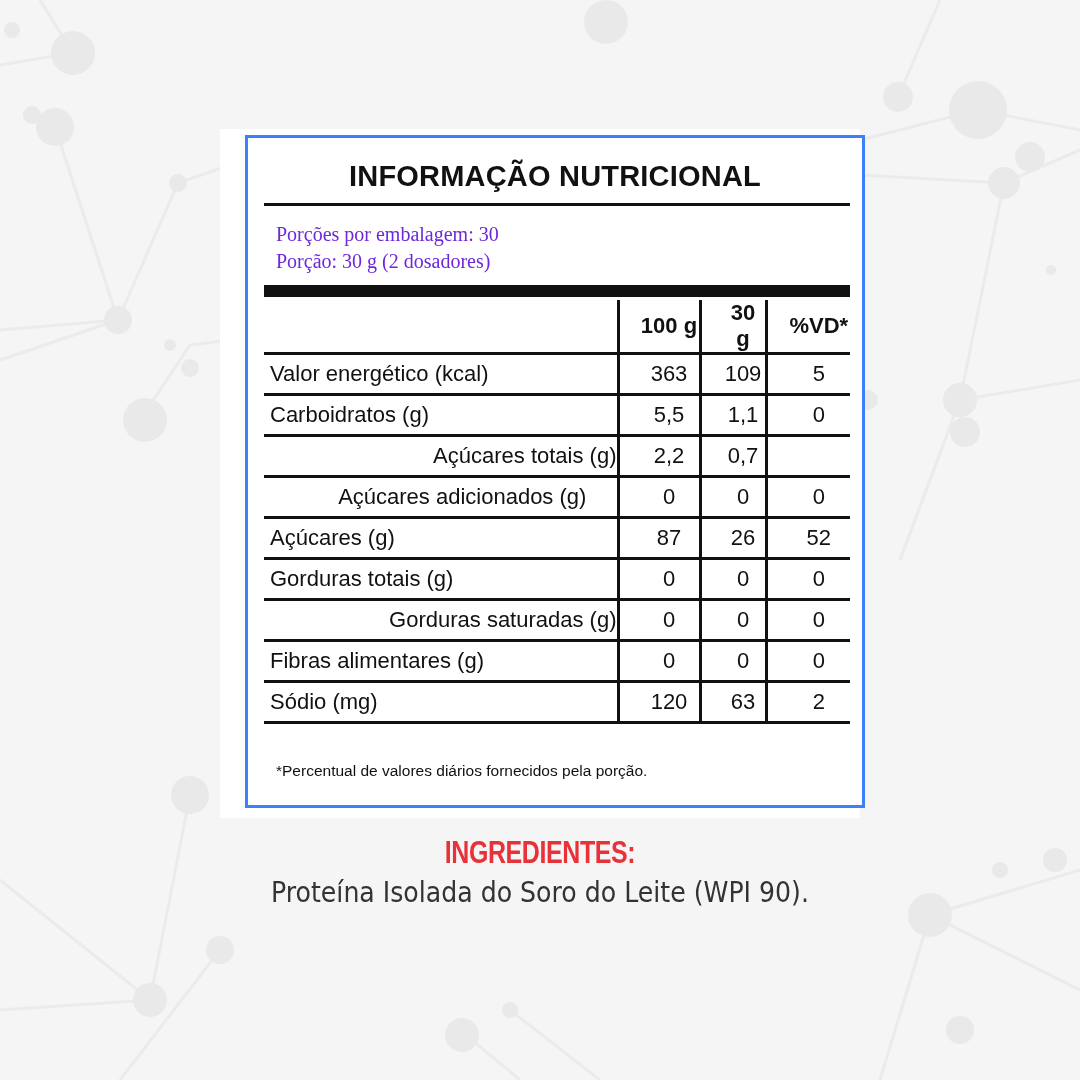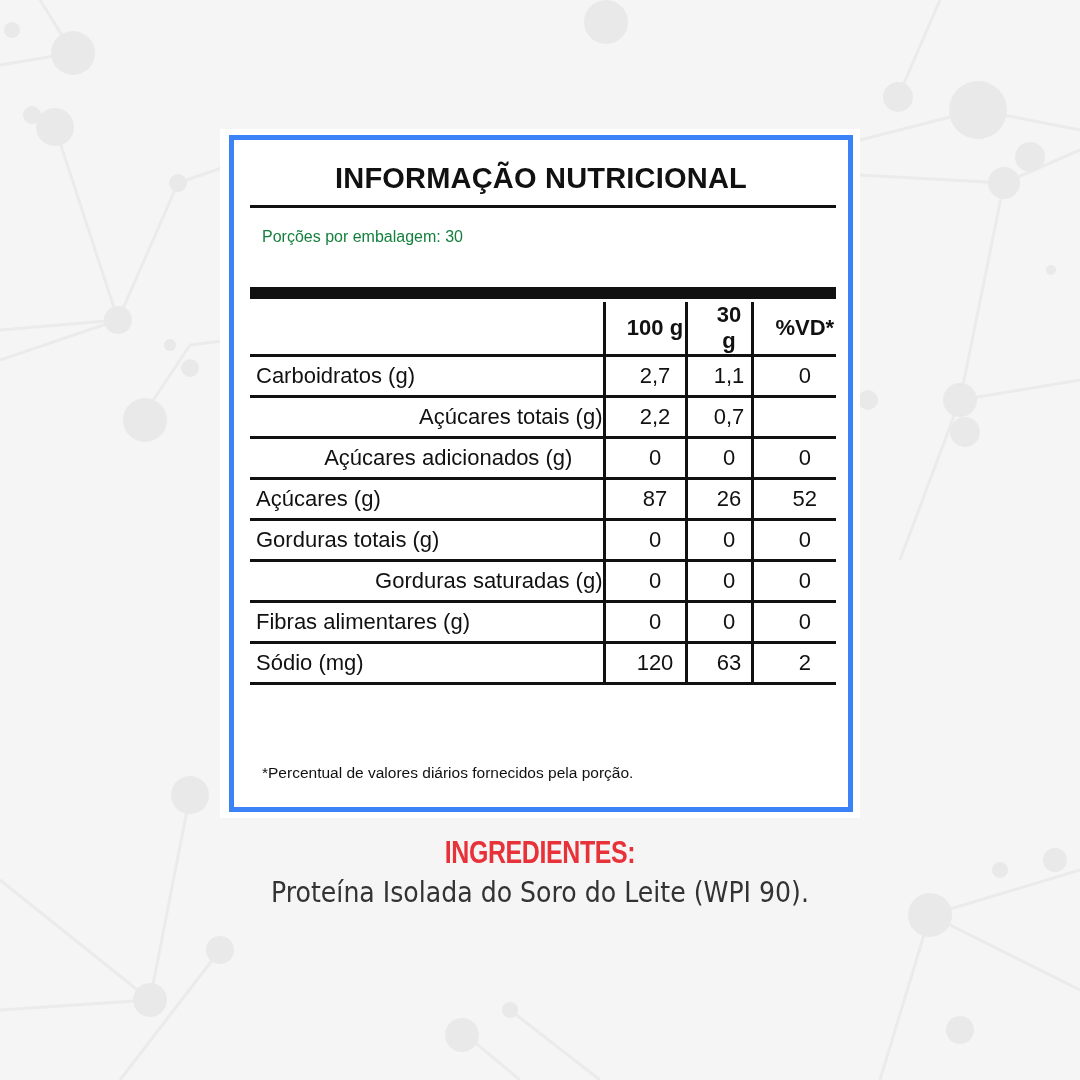--- a/index.html
+++ b/index.html
@@ -7,33 +7,33 @@
     width:1080px; height:1080px; position:relative; overflow:hidden;
     background:#f5f5f5;
     font-family:"Liberation Sans", sans-serif;
   }
   #bg { position:absolute; left:0; top:0; width:1080px; height:1080px; }
   .panel {
     position:absolute; left:220px; top:129px; width:640px; height:689px;
     background:#ffffff;
   }
   .label {
-    position:absolute; left:229px; top:135px; width:614px; height:667px;
-    border:5px solid #3b82f6;
+    position:absolute; left:245px; top:135px; width:614px; height:667px;
+    border:3px solid #3b82f6;
     background:#fff;
   }
   .title {
     position:absolute; left:0; top:22px; width:100%;
     text-align:center; font-weight:bold; font-size:29px; color:#111;
     letter-spacing:0.2px;
   }
   .rule-thin { position:absolute; left:16px; width:586px; height:3px; background:#111; }
   .rule-thick { position:absolute; left:16px; width:586px; height:12px; background:#111; }
   .serving {
-    position:absolute; left:28px; top:83px; font-size:16px; line-height:27px; color:#15803d;
+    position:absolute; left:28px; top:83px; font-size:20px; line-height:27px; color:#6d28d9;font-family:Liberation Serif, serif;
   }
   table.nt {
     position:absolute; left:16px; top:162px; width:586px;
     border-collapse:collapse;
   }
   table.nt td, table.nt th {
     height:38px; padding:0; font-size:22px; color:#111;
     border-bottom:3px solid #111;
   }
   table.nt th { font-weight:bold; font-size:22px; }
@@ -119,40 +119,47 @@
   </g>
 </svg>
 
 <div class="panel"></div>
 
 <div class="label">
   <div class="title">INFORMAÇÃO NUTRICIONAL</div>
   <div class="rule-thin" style="top:65px;"></div>
   <div class="serving">
     <div>Porções por embalagem: 30</div>
+    <div>Porção: 30 g (2 dosadores)</div>
   </div>
   <div class="rule-thick" style="top:147px;"></div>
 
   <table class="nt">
     <colgroup>
       <col style="width:354px">
         <col style="width:82px">
         <col style="width:66px">
         <col style="width:84px">
     </colgroup>
     <tbody>
         <tr>
       <th></th>
       <th class="c">100 g</th>
       <th class="c">30 g</th>
       <th class="c">%VD*</th>
     </tr>
     <tr>
+      <td class="name">Valor energético (kcal)</td>
+      <td class="c">363</td>
+      <td class="c">109</td>
+      <td class="c">5</td>
+    </tr>
+    <tr>
       <td class="name">Carboidratos (g)</td>
-      <td class="c">2,7</td>
+      <td class="c">5,5</td>
       <td class="c">1,1</td>
       <td class="c">0</td>
     </tr>
     <tr>
       <td class="name i1">Açúcares totais (g)</td>
       <td class="c">2,2</td>
       <td class="c">0,7</td>
       <td class="c"></td>
     </tr>
     <tr>

